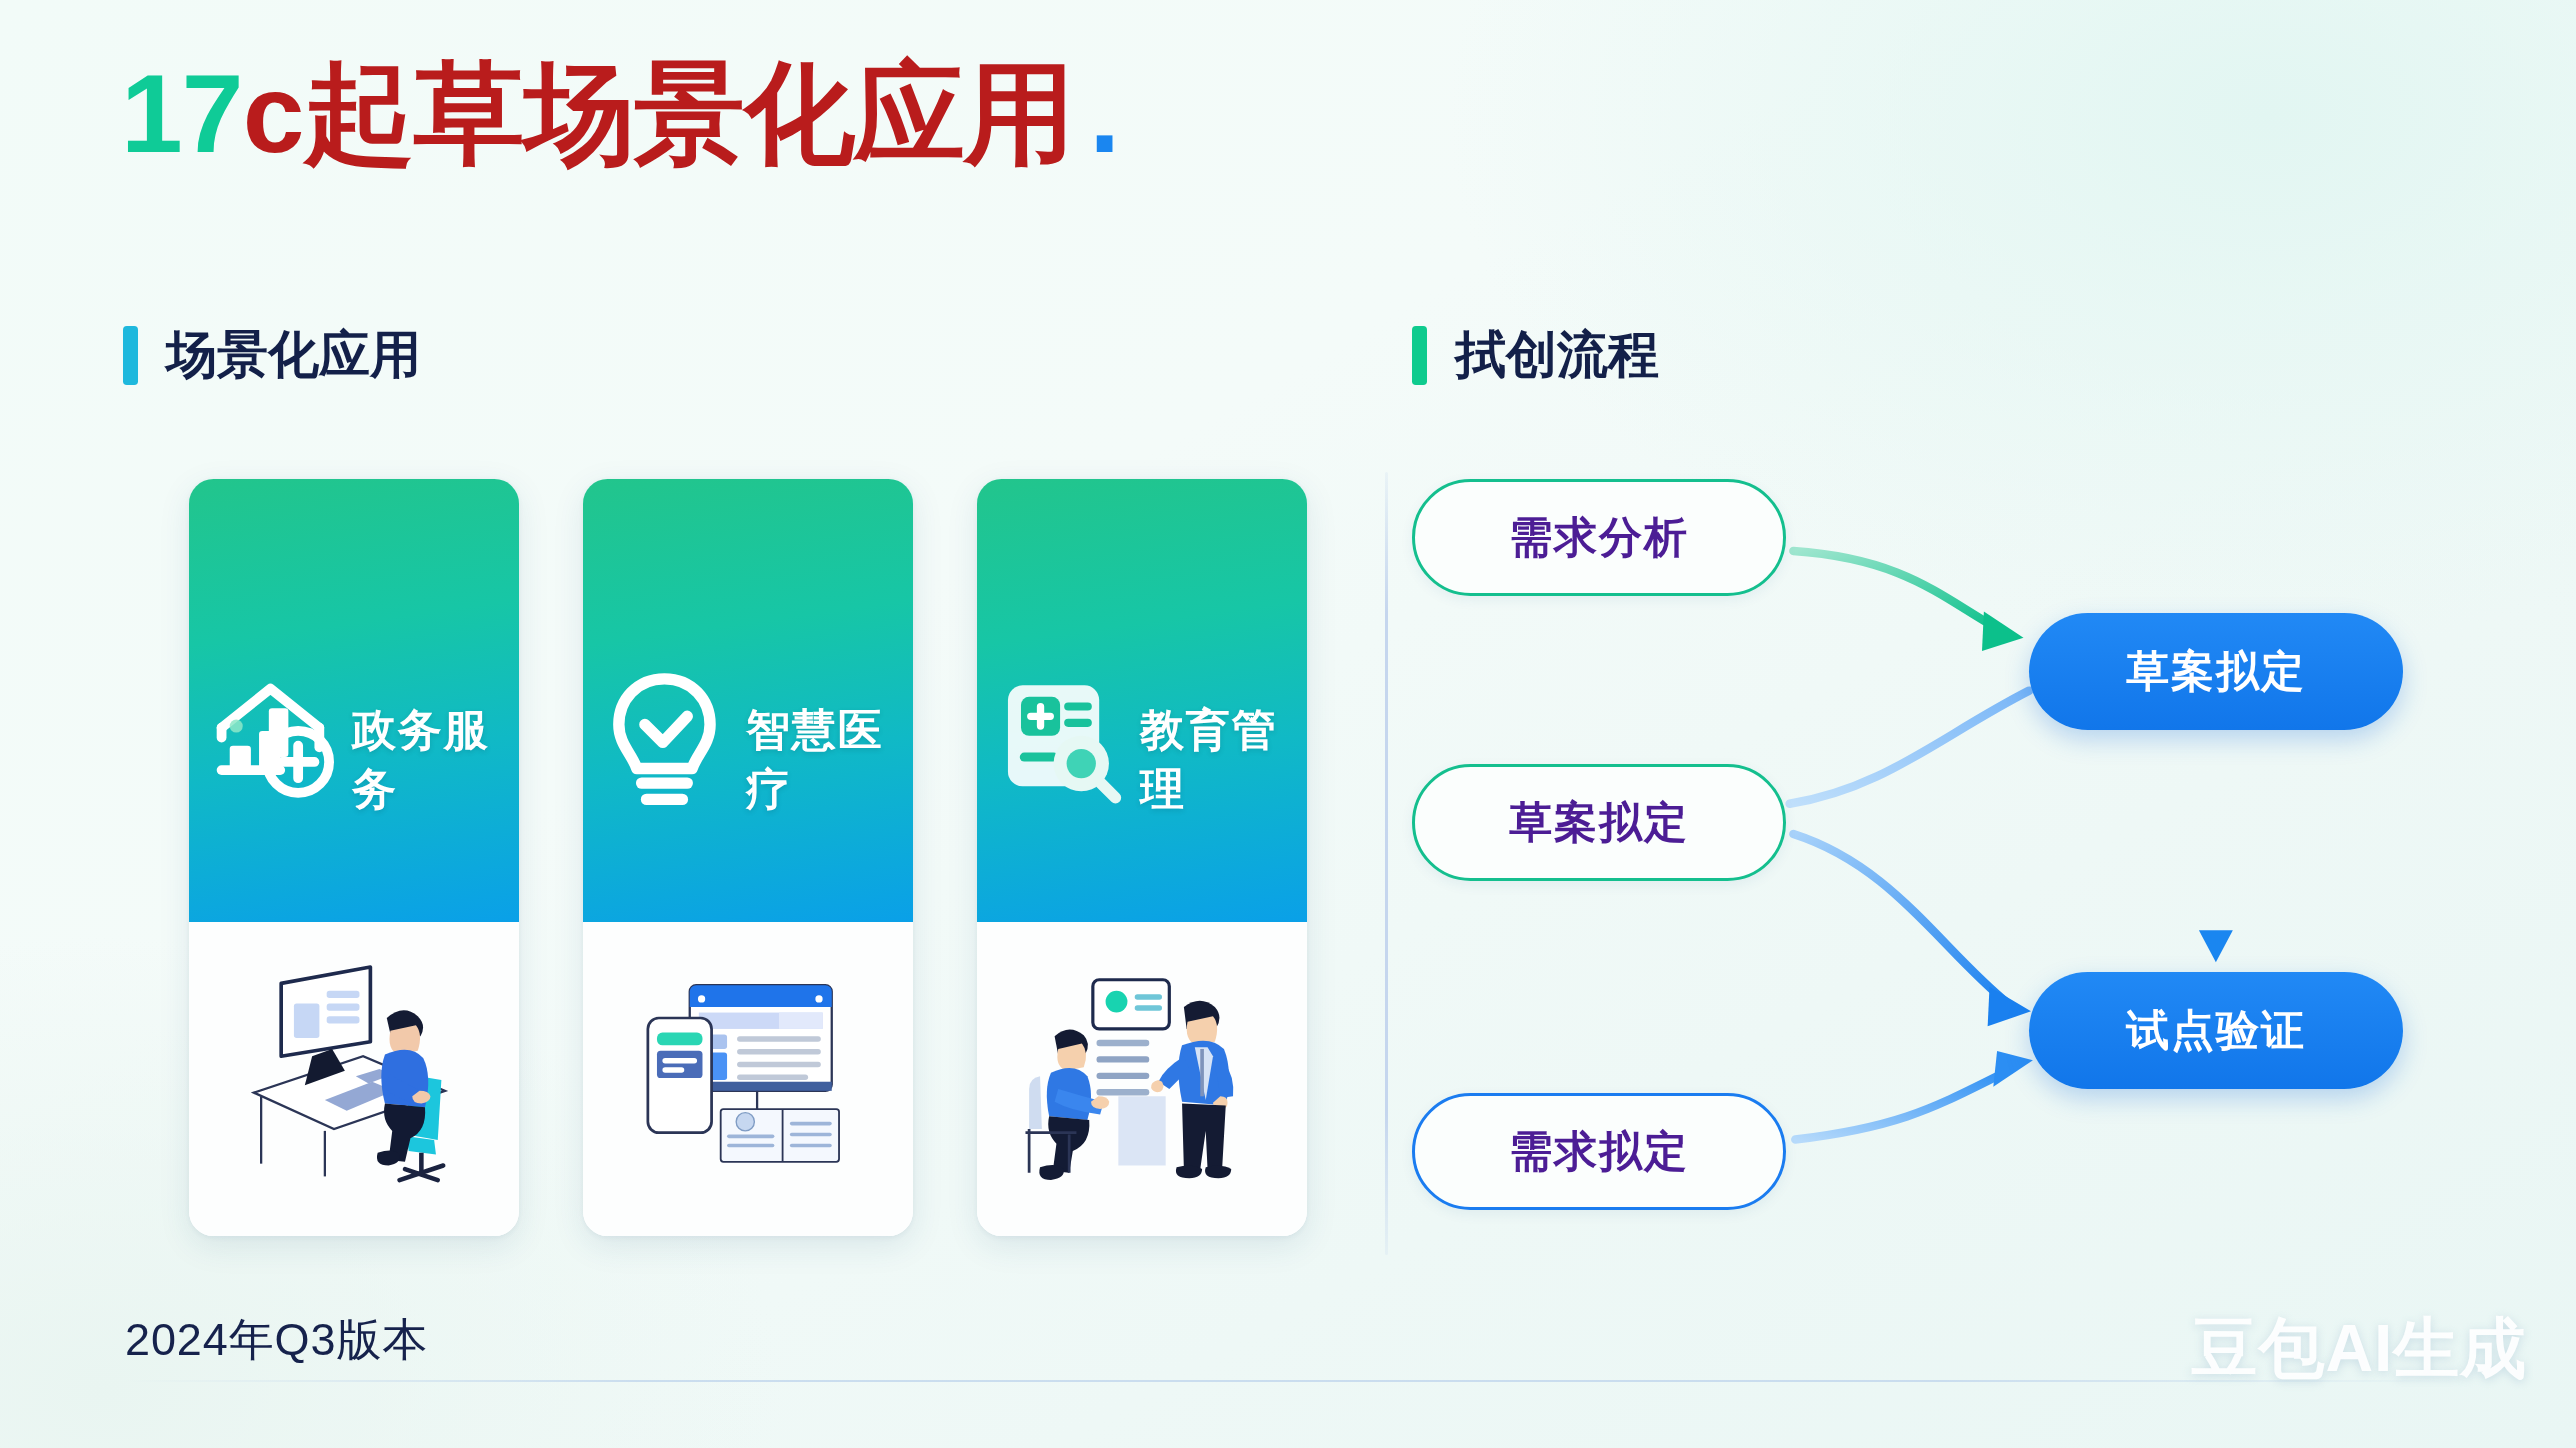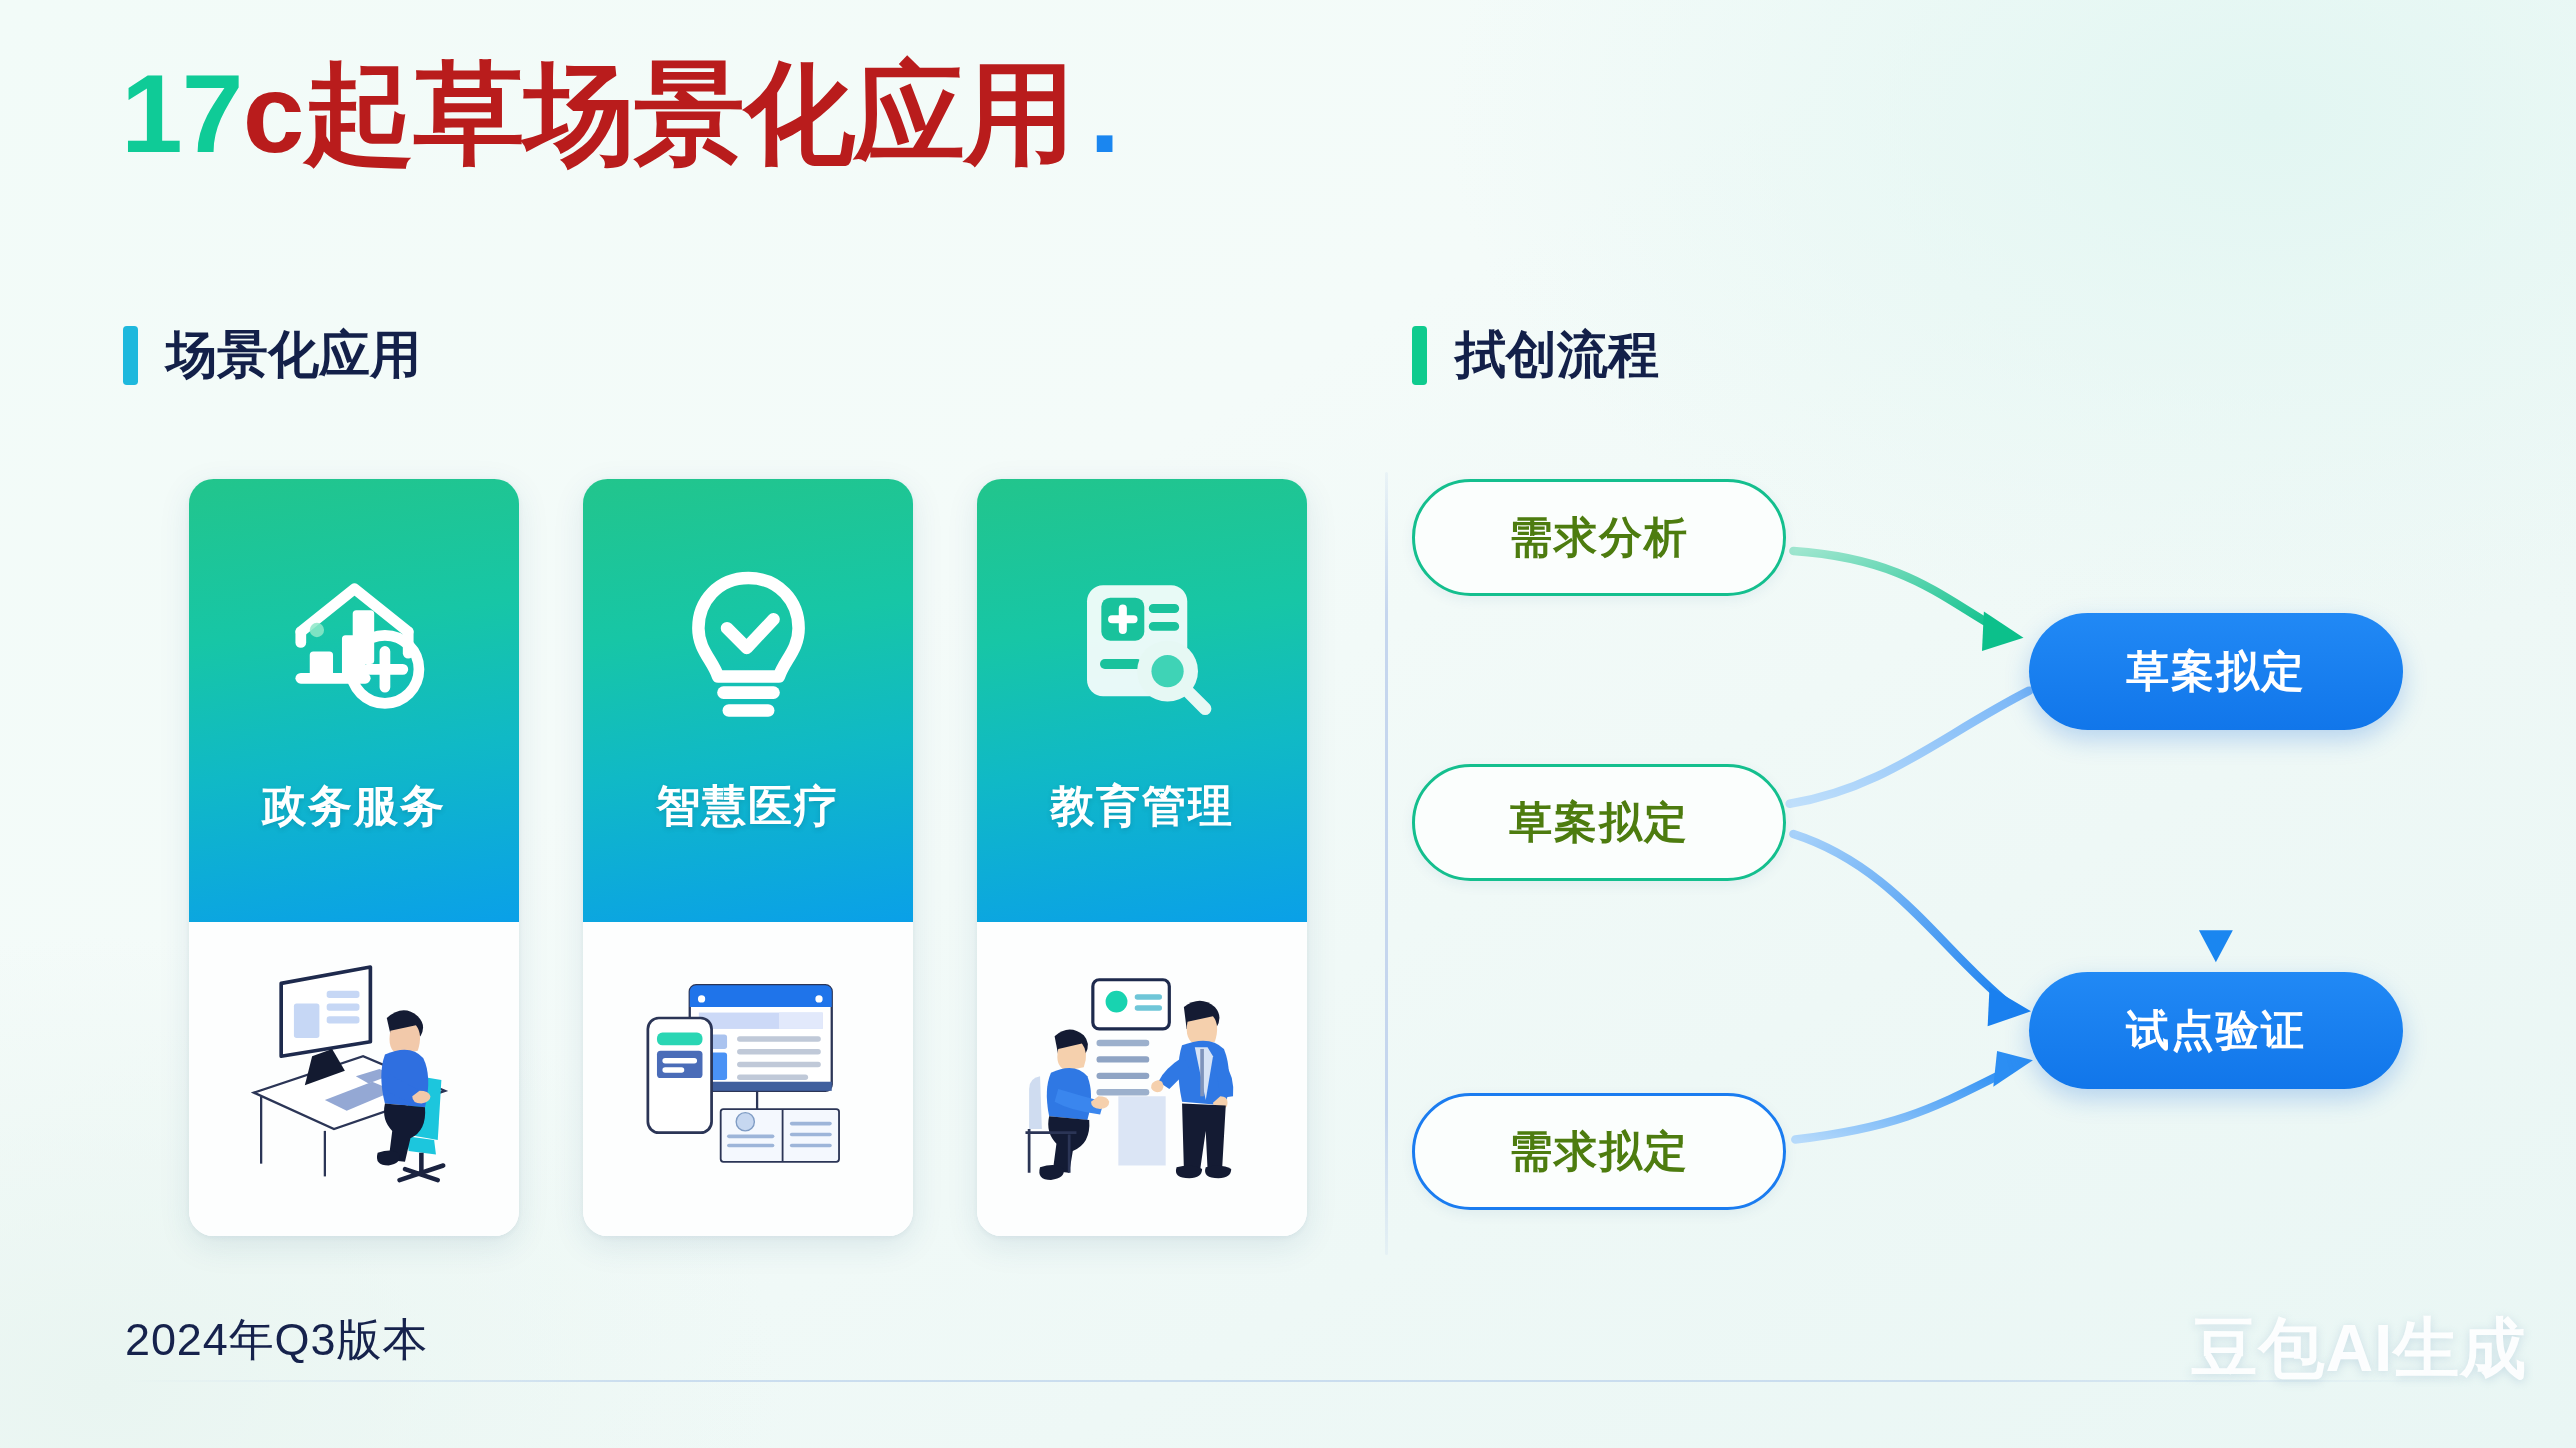--- a/index.html
+++ b/index.html
@@ -53,21 +53,21 @@
     width: 330px; height: 757px;
     border-radius: 24.5px;
     overflow: hidden;
     background: #ffffff;
     box-shadow: 0 9.4px 32px rgba(31,78,121,.10), 0 1.9px 5.7px rgba(31,78,121,.06);
     display: flex; flex-direction: column;
   }
   .card-top {
     height: 443px; position: relative;
     background: linear-gradient(172deg, #22c58c 0%, #17c6a6 34%, #10b9c6 62%, #0aa0e8 100%);
-    display: flex; flex-direction: column;
+    display: flex; flex-direction: row;
     align-items: center; justify-content: flex-start;
     padding-top: 74px;
   }
   .card-icon { width: 179px; height: 179px; display: block; }
   .card-label {
     margin-top: 45px; color: #ffffff;
     font-size: 44px; font-weight: 700; letter-spacing: 1.9px;
     text-shadow: 0 1.9px 5.7px rgba(0,60,80,.18);
   }
   .card-bottom {
@@ -79,21 +79,21 @@
   
   .flow { position: absolute; left: 1412px; top: 453px; width: 1057px; height: 811px; }
   .flow svg.edges { position: absolute; inset: 0; width: 1057px; height: 811px; overflow: visible; }
 
   .node {
     position: absolute; display: flex; align-items: center; justify-content: center;
     white-space: nowrap; font-weight: 700; letter-spacing: 1.9px;
   }
   .node.pill-outline {
     width: 374px; height: 117px; border-radius: 59px;
-    background: #fbfefd; font-size: 43px; color: #4d7c0f;
+    background: #fbfefd; font-size: 43px; color: #4c1d95;
     box-shadow: 0 3.8px 13.2px rgba(33,90,140,.07);
   }
   .node.pill-outline.green { border: 3.8px solid #14bf8e; }
   .node.pill-outline.blue  { border: 3.8px solid #1a7cf0; }
   .node.pill-solid {
     width: 374px; height: 117px; border-radius: 59px;
     background: linear-gradient(180deg, #2189f5 0%, #1176ea 100%);
     color: #ffffff; font-size: 43px;
     box-shadow: 0 9.4px 24.5px rgba(22,110,220,.26);
   }

